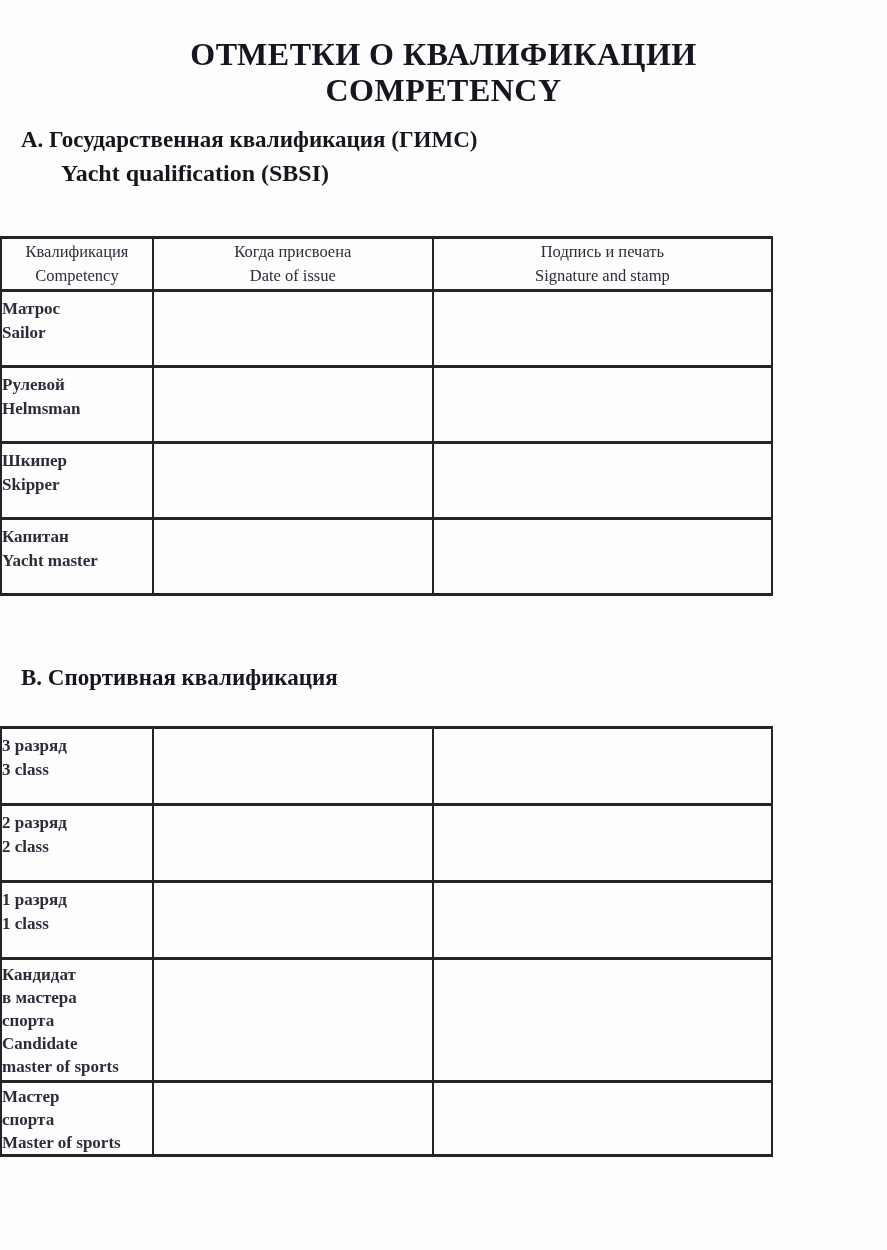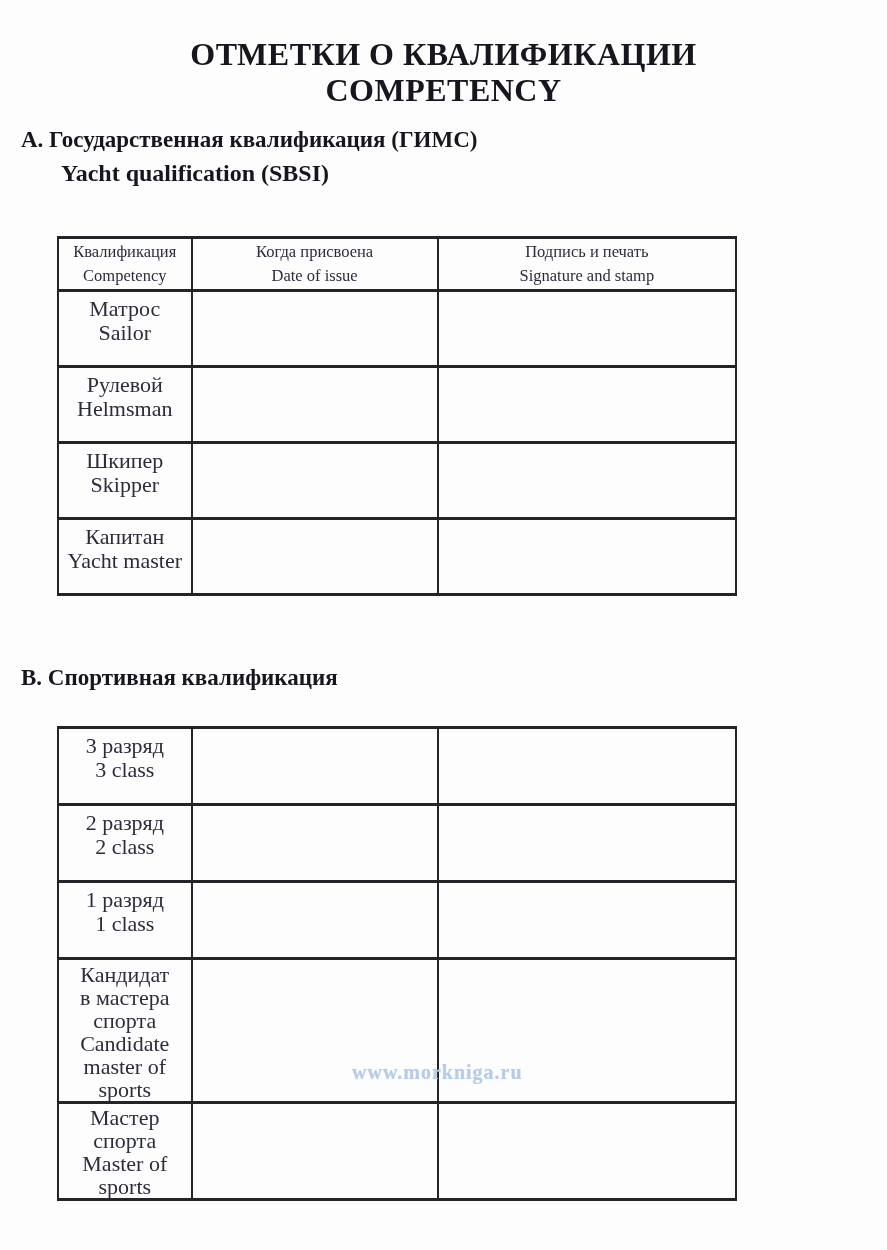--- a/index.html
+++ b/index.html
@@ -43,48 +43,47 @@
   }
   .heading-en {
     font-size: 24px;
     line-height: 34px;
     padding-left: 40px;
   }
   
   table.qual-table {
     border-collapse: collapse;
     table-layout: fixed;
-    width: 680px;
-    margin-left: 57px;
+    width: 773px;
     background: transparent;
   }
   table.qual-table.first { margin-top: 46px; }
   table.qual-table.second { margin-top: 32px; border-radius: 22px; }
   .qual-table th, .qual-table td {
     border: solid #242428;
     border-width: 3px 2px;
     padding: 0;
     overflow: hidden;
   }
   .qual-table th {
     height: 50px;
     font-weight: normal;
     font-size: 16.5px;
     line-height: 24px;
     text-align: center;
     vertical-align: middle;
     color: #2b2d3a;
   }
   .qual-table td.label-cell {
-    text-align: center;
     vertical-align: top;
-    font-size: 22px;
+    font-size: 17px;
     line-height: 24px;
     padding-top: 5px;
     color: #2b2d3a;
+    font-weight: bold;
   }
   .qual-table td .pre {
     white-space: pre-line;
   }
   tr.r73 td { height: 68px; }
   tr.r74 td { height: 69px; }
   tr.r120 td { height: 117px; }
   tr.r120 td.label-cell { line-height: 23px; padding-top: 3px; }
   tr.rlast td { height: 69px; }
   tr.rlast td.label-cell { line-height: 23px; padding-top: 2px; }
@@ -227,15 +226,14 @@
           <div class="pre">Мастер
 спорта</div>
           <div class="pre">Master  of sports</div>
         </td>
         <td></td>
         <td></td>
       </tr>
     </tbody>
   </table>
 
-  <div class="watermark" style="color: rgb(182, 205, 233);">www.morkniga.ru</div>
 
 </div>
 
 </body></html>

